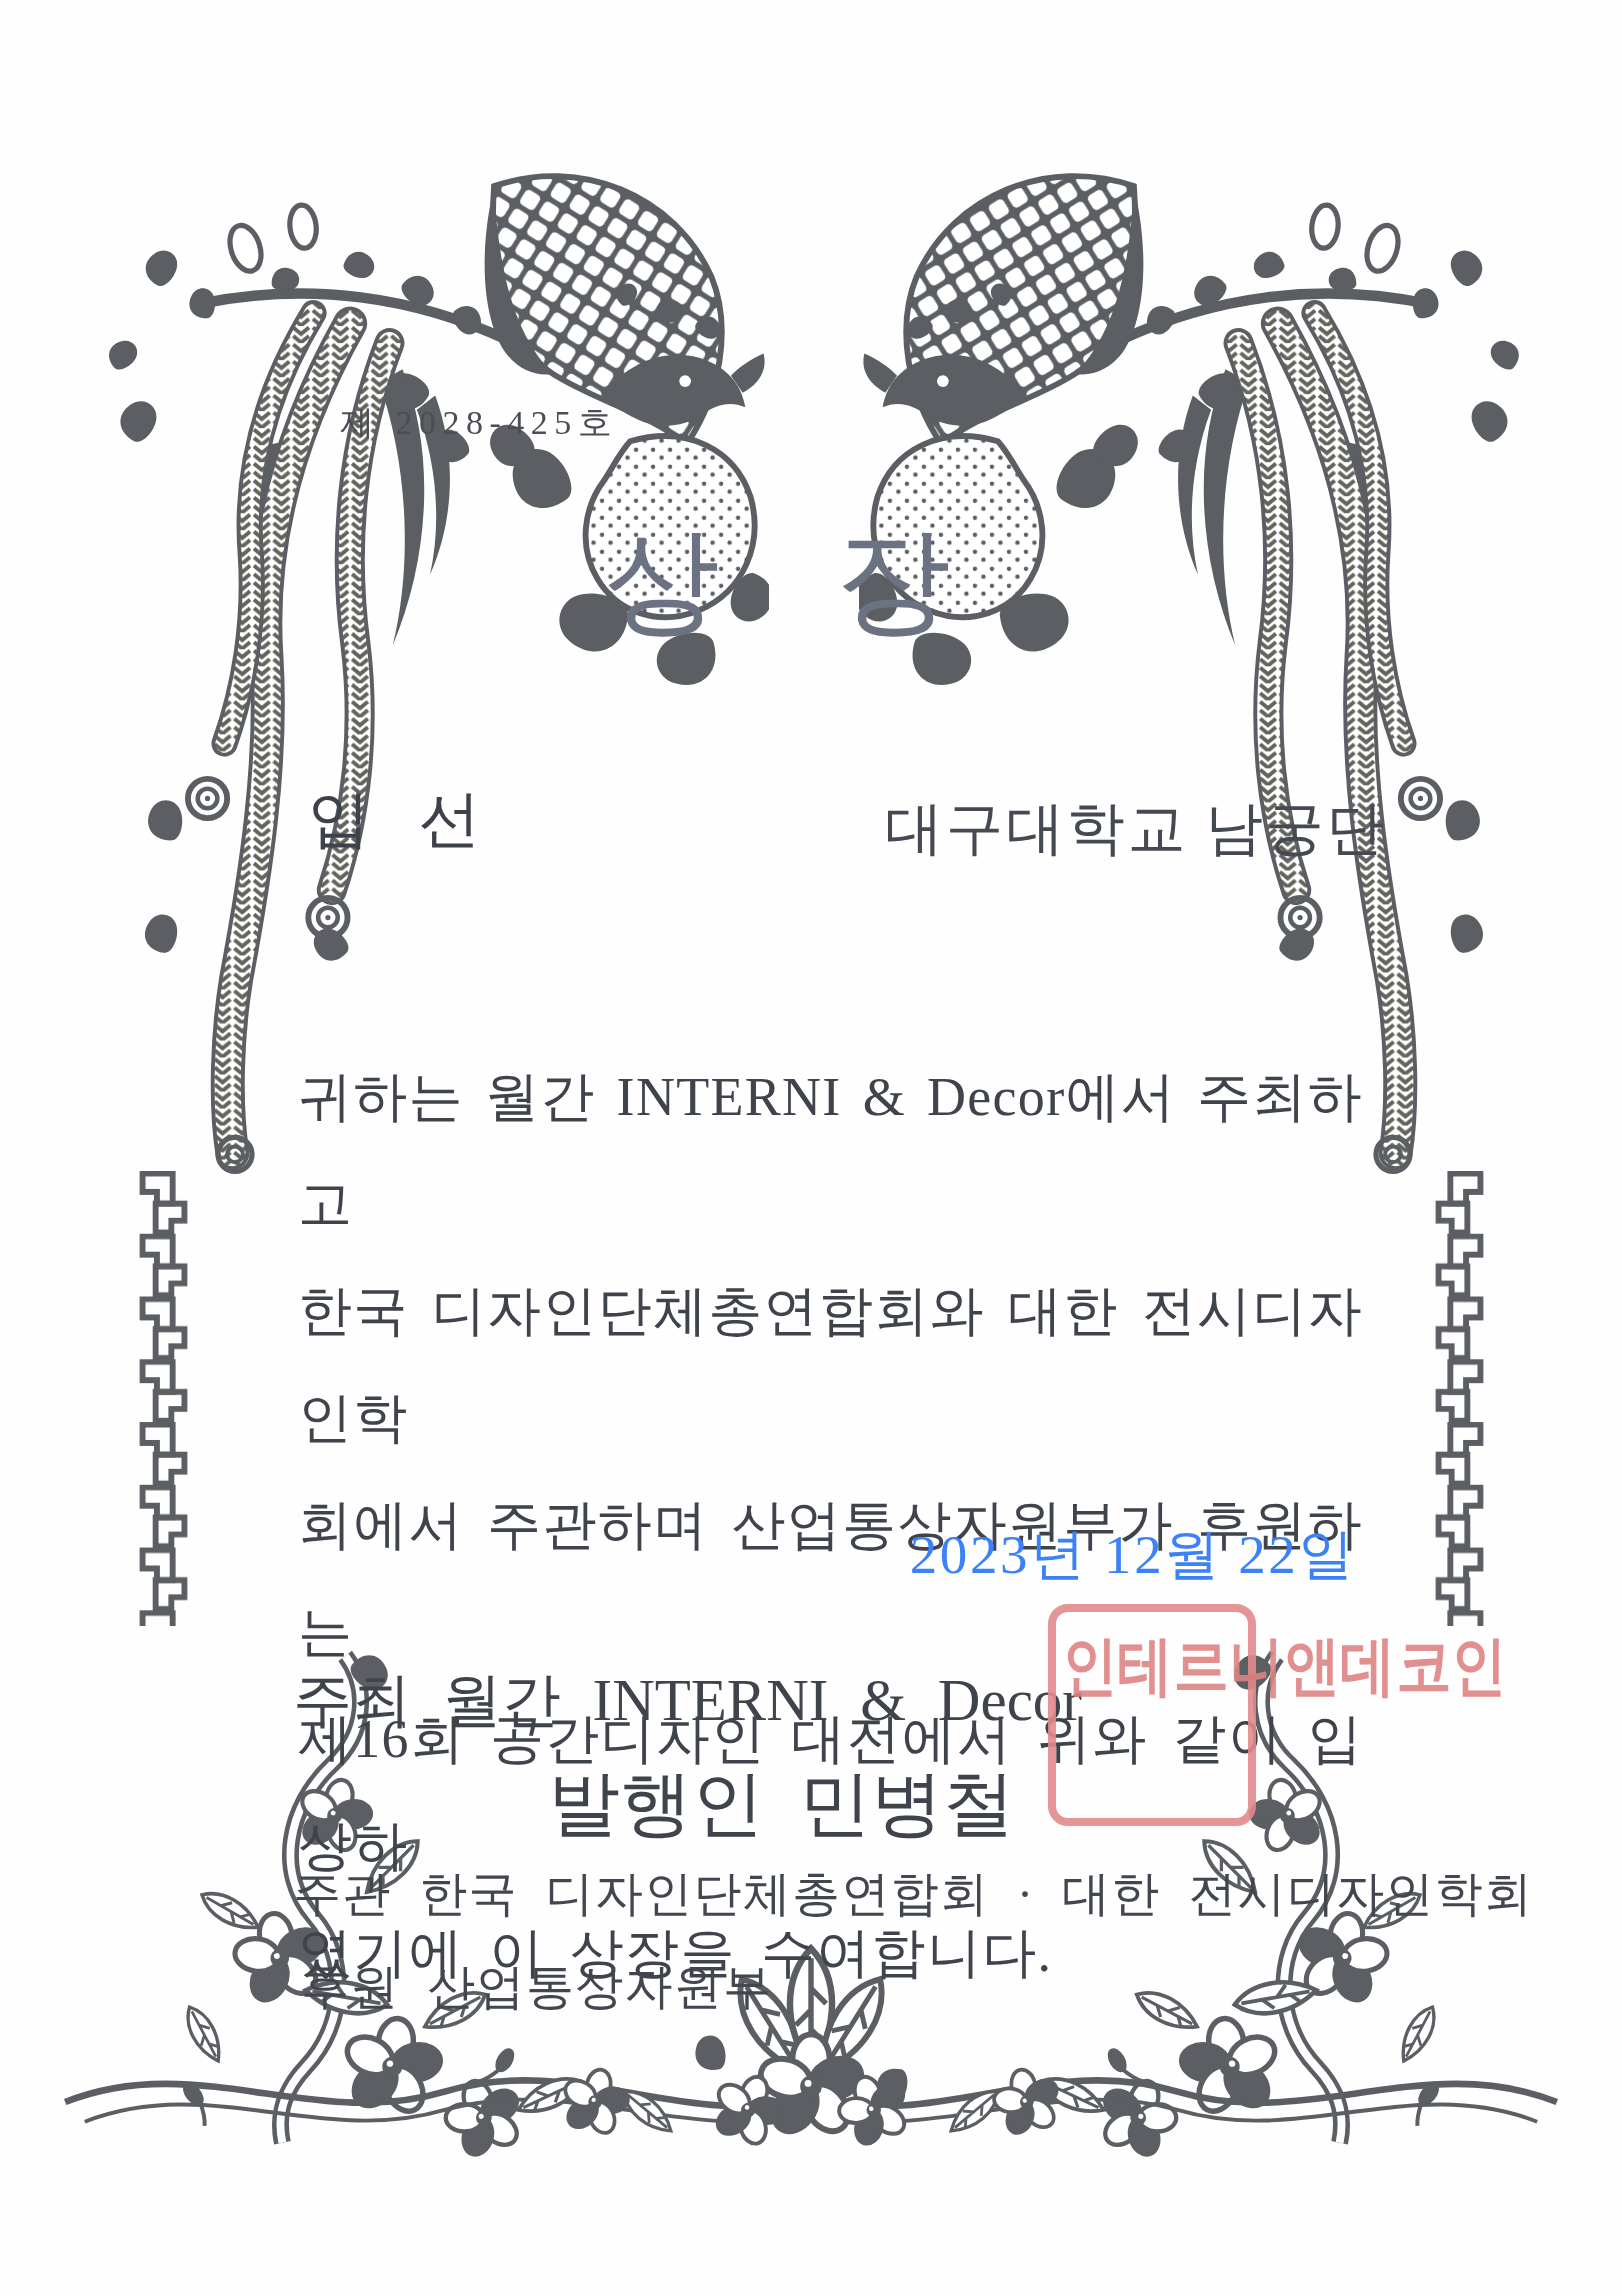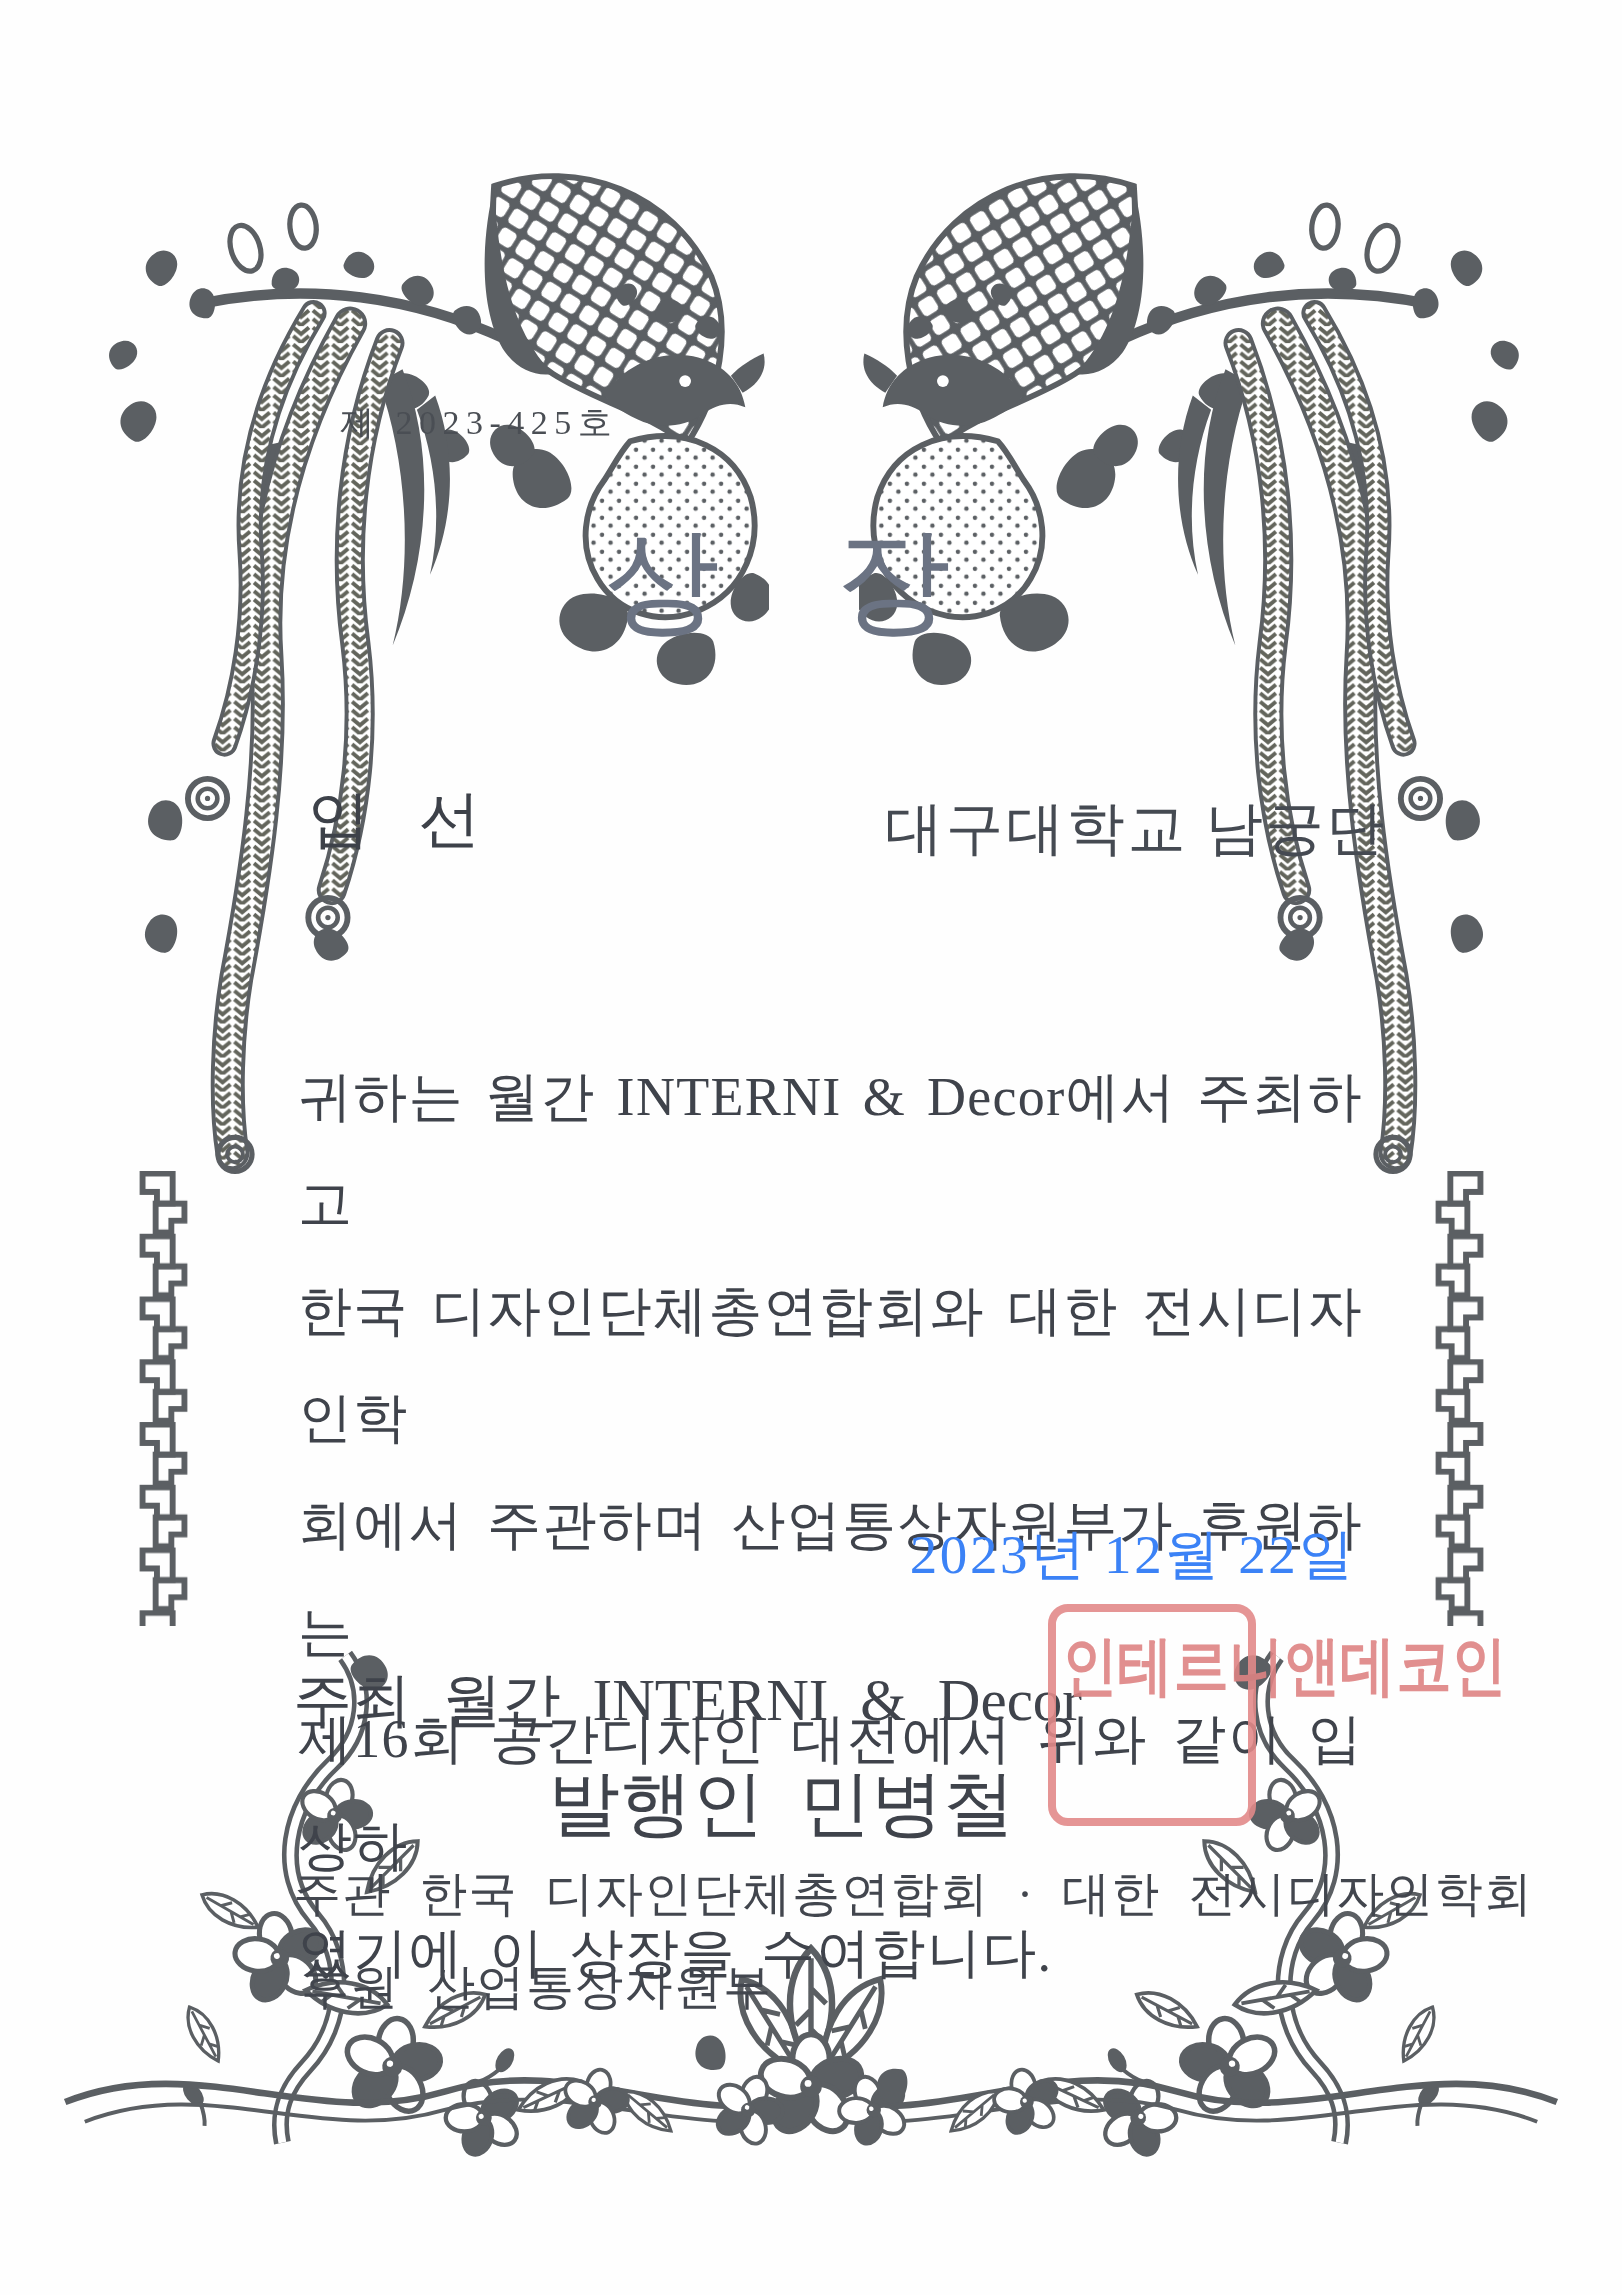--- a/index.html
+++ b/index.html
@@ -202,21 +202,21 @@
   <svg class="greek left" viewBox="0 0 84 696">
       <rect width="84" height="696" fill="url(#meander)"></rect>
     </svg>
   <svg class="greek right" viewBox="0 0 84 696">
       <rect width="84" height="696" fill="url(#meander)"></rect>
     </svg>
   <svg class="bottomdec" viewBox="0 0 2360 796">
       <use href="#btm"></use>
     </svg>
 
-  <div class="abs cert-no">제 2023-425호</div>
+  <div class="abs cert-no">제 2028-425호</div>
   <div class="abs title">상 장</div>
   <div class="abs rank">입 선</div>
 
   <div class="abs recipients">
     <div>대구대학교 남궁단</div>
   </div>
 
   <div class="body-block">
     <div class="body-line">귀하는 월간 INTERNI &amp; Decor에서 주최하고</div>
     <div class="body-line">한국 디자인단체총연합회와 대한 전시디자인학</div>

